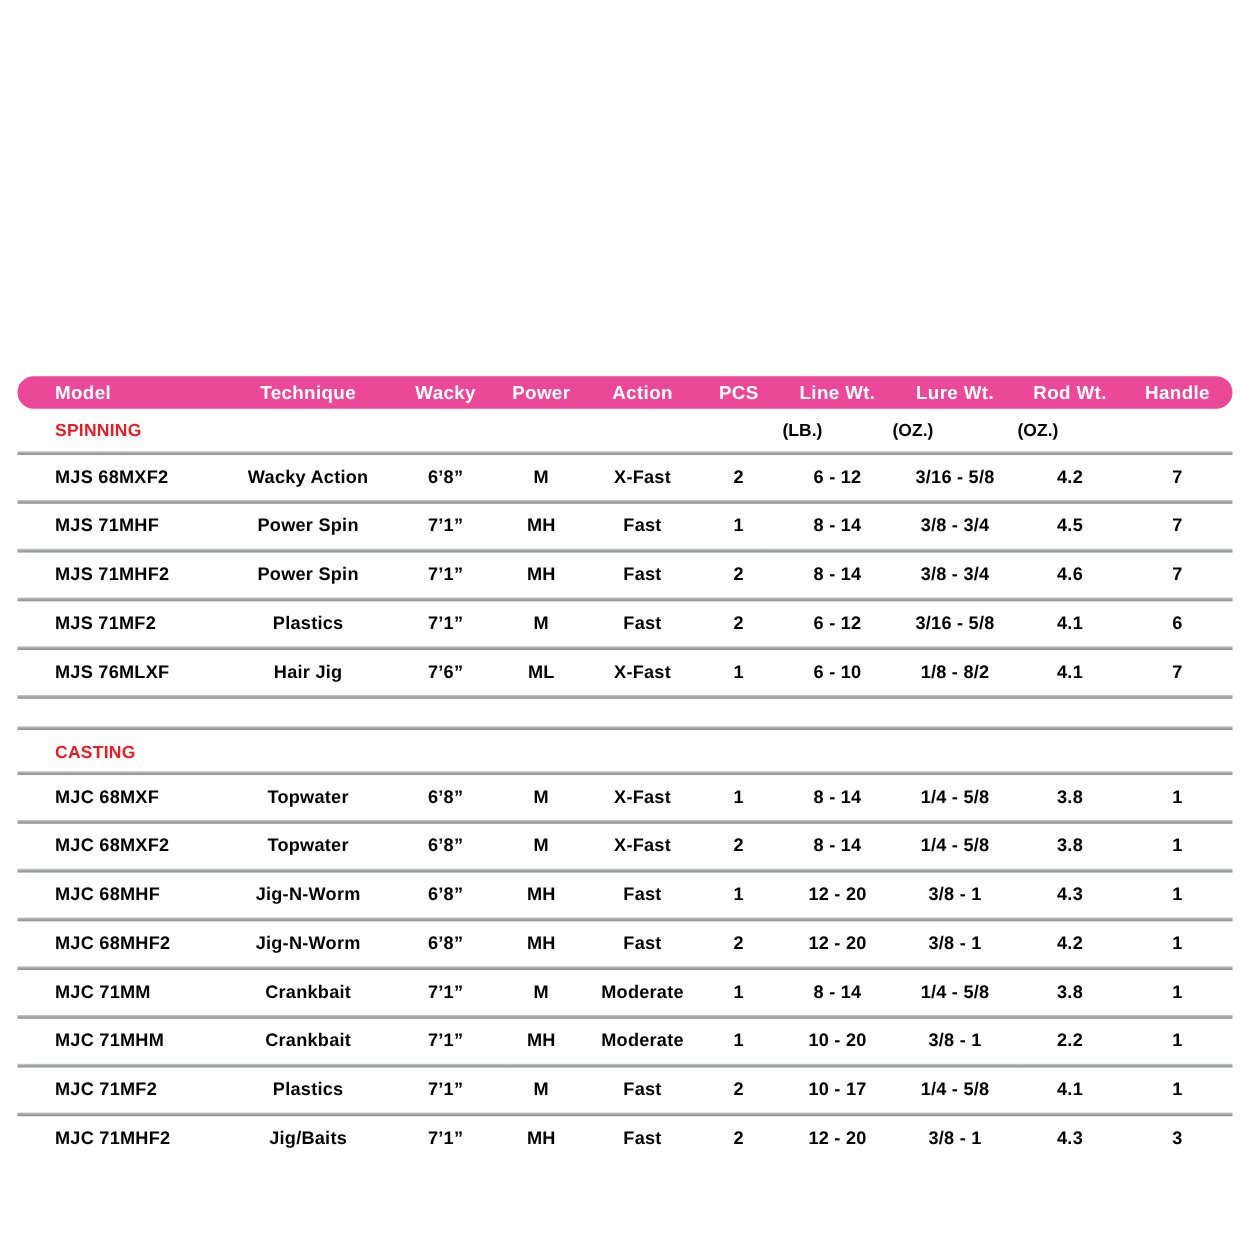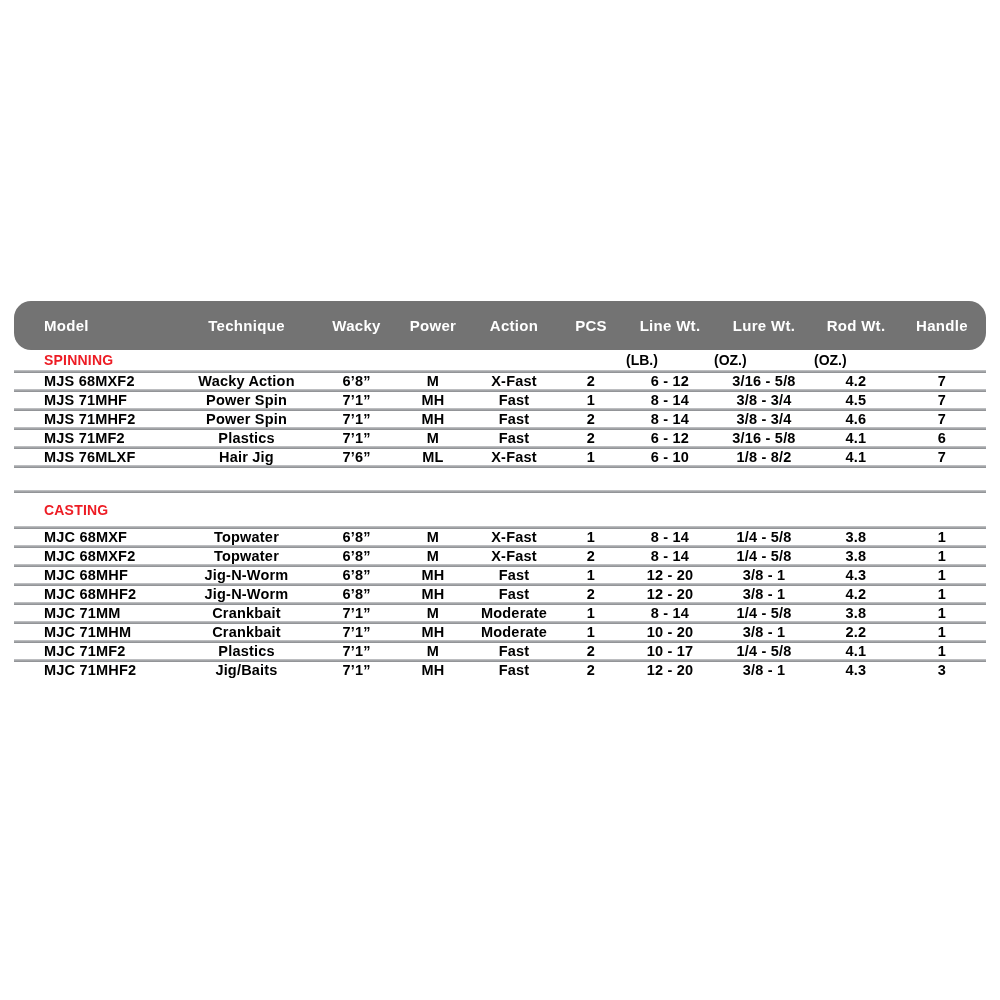--- a/index.html
+++ b/index.html
@@ -16,52 +16,52 @@
     left: 14px;
     top: 301px;
     width: 972px;
   }
   .grid-row {
     display: grid;
     grid-template-columns: 160px 145px 75px 78px 84px 70px 88px 100px 84px 88px;
     align-items: center;
   }
   .pill-header {
-    height: 49px;
+    height: 26px;
     border-radius: 17px;
-    background: #737373;
+    background: #ec4899;
     color: #ffffff;
     font-size: 15px;
     font-weight: bold;
     letter-spacing: 0.3px;
   }
   .pill-header .c {
     text-align: center;
     white-space: nowrap;
   }
   .pill-header .c0 {
     text-align: left;
     padding-left: 30px;
   }
   .label-row {
-    height: 20px;
+    height: 34px;
     font-size: 14px;
     font-weight: bold;
     color: #000000;
   }
   .label-row.tall { height: 33px; }
   .label-row .c { white-space: nowrap; }
   .label-row .c0 {
     text-align: left;
     padding-left: 30px;
     color: #ed1c24;
     letter-spacing: 0.2px;
   }
   .data-row {
-    height: 16px;
+    height: 36px;
     font-size: 14.5px;
     font-weight: bold;
     color: #000000;
   }
   .data-row .c { text-align: center; white-space: nowrap; letter-spacing: 0.2px; }
   .data-row .c0 { text-align: left; padding-left: 30px; }
   .divider {
     height: 3px;
     background: linear-gradient(180deg, #c9cacc 0%, #a6a8ab 45%, #8a8c8f 100%);
   }

